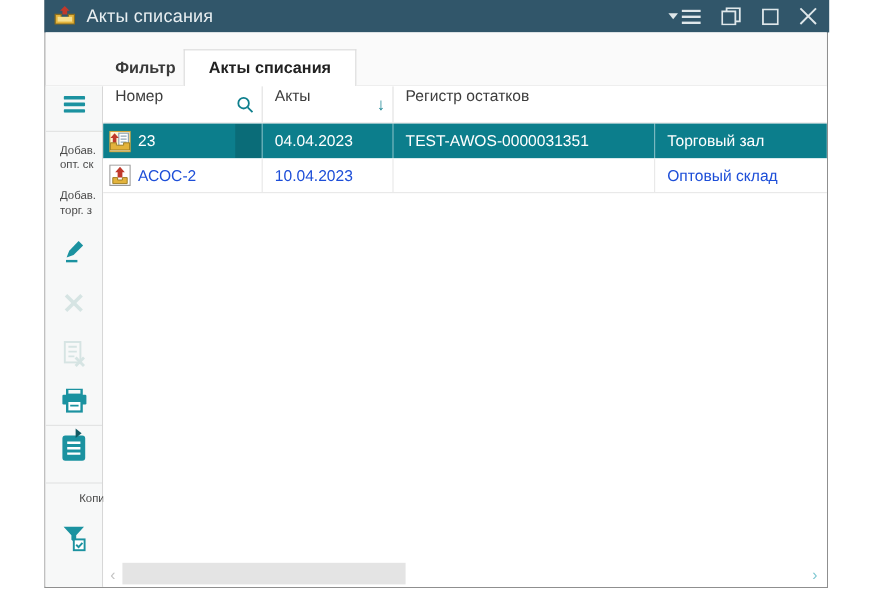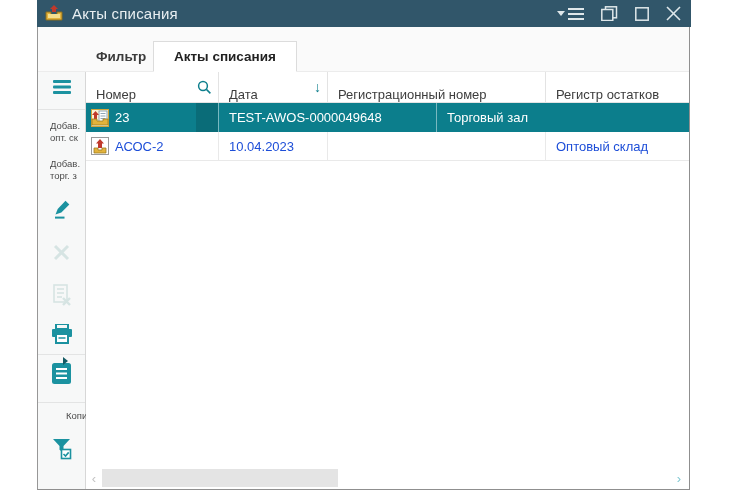--- a/index.html
+++ b/index.html
@@ -40,21 +40,21 @@
   .sb-label { position:absolute; left:2px; width:45px; font-size:9.5px; line-height:12px; color:#4a4a4a;
               white-space:nowrap; overflow:hidden; cursor:default;margin-left:10px; }
   .sb-div { position:absolute; left:0; width:47px; height:1px; background:#e3e4e4; }
   .sb-arrow { position:absolute; right:4px; top:-5px; width:0; height:0;
               border-top:4px solid transparent; border-bottom:4px solid transparent; border-left:5px solid #135a63; }
 
   
   .grid { position:absolute; left:48px; top:0; width:603px; height:417px; background:#fff; }
   .grid-header { position:absolute; left:0; top:0; width:603px; height:31px; display:flex;
                  border-bottom:1px solid #e3e3e3; background:#fff; }
-  .hcell { position:relative; display:flex; align-items:flex-end; padding-left:10px; font-size:13px;
+  .hcell { position:relative; display:flex; align-items:flex-start; padding-left:10px; font-size:13px;
            color:#3d3d3d; border-right:1px solid #e3e3e3; cursor:default; }
   .hcell:last-child { border-right:none; }
   .c-num { width:133px; } .c-date { width:109px; } .c-reg { width:218px; } .c-rest { width:143px; }
   .h-icon-right { position:absolute; right:6px; top:0; bottom:0; display:flex; align-items:center; }
   .sort-glyph { font-size:14px; color:#0e7f8d; }
 
   .grid-row { position:absolute; left:0; width:603px; height:29px; display:flex; font-size:13px; cursor:default; }
   .row-0 { top:31px; background:#0c7e8c; color:#fff; }
   .row-1 { top:60px; background:#fff; color:#1d4ed8; border-bottom:1px solid #e9e9e9; }
   .cell { display:flex; align-items:center; padding-left:10px; overflow:hidden; white-space:nowrap; }
@@ -209,48 +209,48 @@
           <div class="hcell c-num">
             <span>Номер</span>
             <span class="h-icon-right">
               <svg width="15" height="15" viewBox="0 0 15 15">
                 <circle cx="6" cy="6" r="4.4" fill="none" stroke="#0e7f8d" stroke-width="1.5"></circle>
                 <line x1="9.4" y1="9.4" x2="13.4" y2="13.4" stroke="#0e7f8d" stroke-width="1.5"></line>
               </svg>
             </span>
           </div>
           <div class="hcell c-date">
-            <span>Дата</span>
+            <span>Акты</span>
             <span class="h-icon-right">
               <span class="sort-glyph">↓</span>
             </span>
-          </div>
-          <div class="hcell c-reg">
-            <span>Регистрационный номер</span>
           </div>
           <div class="hcell c-rest">
             <span>Регистр остатков</span>
           </div>
         </div>
 
         <div class="grid-row row-0">
           <div class="cell c-num">
             <svg width="18" height="18" viewBox="0 0 18 18">
               <rect x="0.5" y="0.5" width="17" height="17" fill="#fdf3d4" stroke="#d2a53a"></rect>
               <rect x="8" y="2" width="8" height="11" fill="#fff" stroke="#8fa6b5"></rect>
               <line x1="9.5" y1="4.5" x2="14.5" y2="4.5" stroke="#8fa6b5"></line>
               <line x1="9.5" y1="7" x2="14.5" y2="7" stroke="#8fa6b5"></line>
               <line x1="9.5" y1="9.5" x2="14.5" y2="9.5" stroke="#8fa6b5"></line>
               <polygon points="4.5,2 8,6 6,6 6,10 3,10 3,6 1,6" fill="#c0392b"></polygon>
               <path d="M1 10 h5 v2 h6 v-2 h5 v6 h-16 z" fill="#e3b33c" stroke="#9c7c22" stroke-width="0.8"></path>
             </svg>
             <span>23</span>
           </div>
+          <div class="cell c-date">
+            <span>04.04.2023</span>
+          </div>
           <div class="cell c-reg">
-            <span>TEST-AWOS-0000049648</span>
+            <span>TEST-AWOS-0000031351</span>
           </div>
           <div class="cell c-rest">
             <span>Торговый зал</span>
           </div>
         </div>
 
         <div class="grid-row row-1">
           <div class="cell c-num">
             <svg width="18" height="18" viewBox="0 0 18 18">
               <rect x="0.5" y="0.5" width="17" height="17" fill="#fff" stroke="#9a9a9a"></rect>

